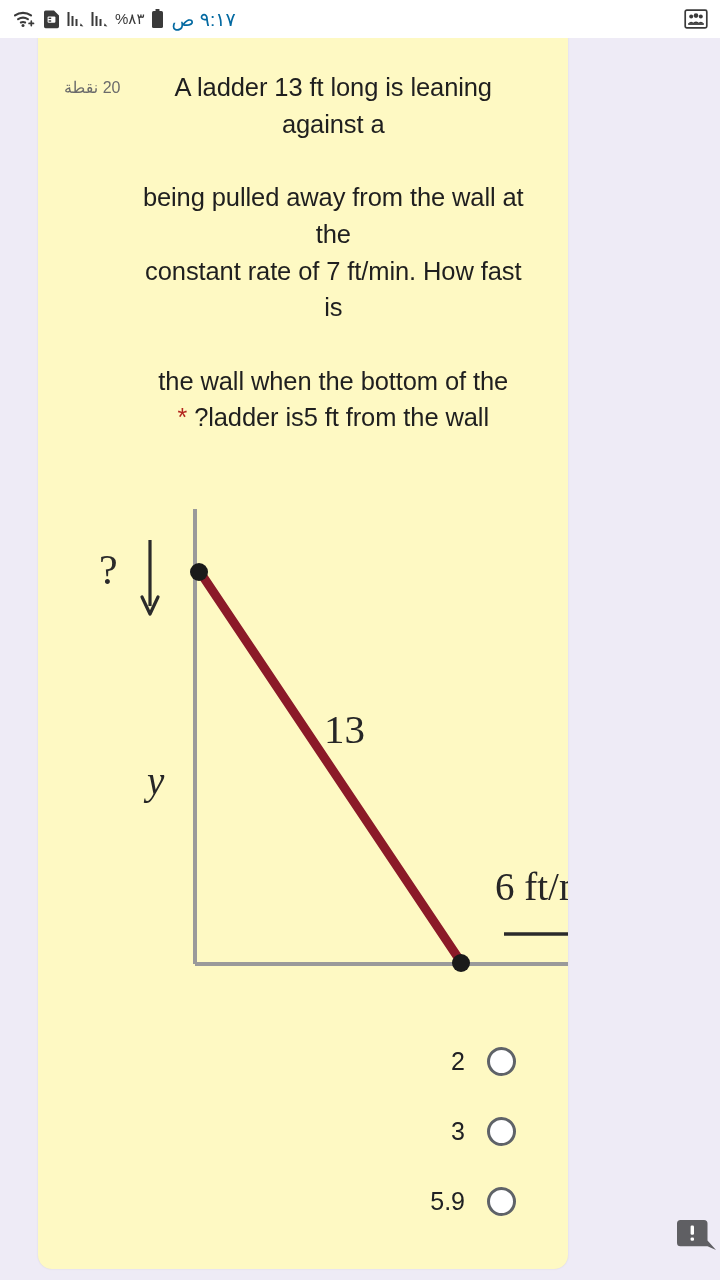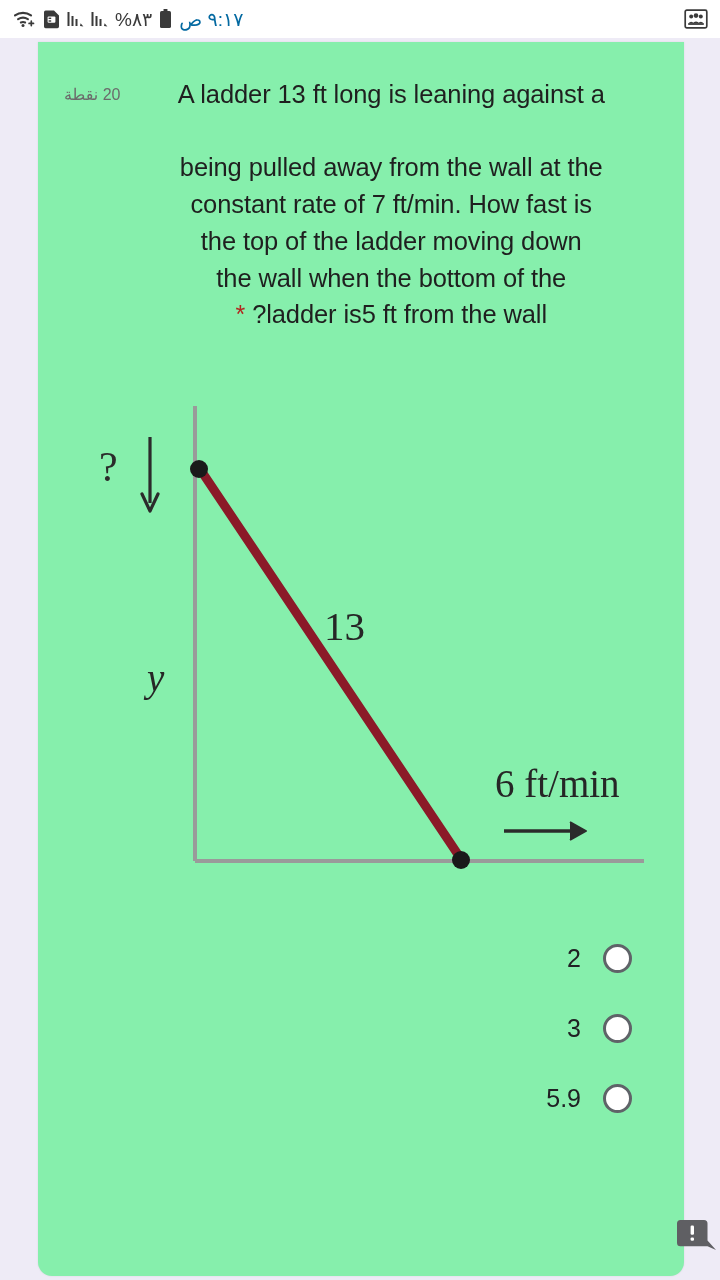--- a/index.html
+++ b/index.html
@@ -31,21 +31,21 @@
   #status-left {
     display: flex;
     align-items: center;
     gap: 7px;
     font-size: 19px;
     color: #3c3c3c;
     letter-spacing: .2px;
     direction: rtl;
   }
   #status-left .clock { font-size: 19px; color: #0369a1; white-space: nowrap; }
-  #status-left .batt-pct { font-size: 19px; color: #3a3a3a; }
+  #status-left .batt-pct { font-size: 15px; color: #3a3a3a; }
 
   .ic { display: inline-block; vertical-align: middle; line-height: 0; }
 
   #status-right {
     margin-left: auto;
     display: flex;
     align-items: center;
   }
 
   
@@ -54,25 +54,25 @@
     top: 38px; left: 0;
     width: 720px;
     height: 1242px;
     background: #eeebf6;
     z-index: 1;
   }
 
   
   #form-card {
     position: absolute;
-    top: 42px;
+    top: 35px;
     left: 38px;
-    width: 646px;
+    width: 530px;
     height: 1234px;
-    background: #86efac;
+    background: #fef9c3;
     border-radius: 0 0 14px 14px;
     box-shadow: 0 0 2px rgba(0,0,0,.10);
     z-index: 5;
     overflow: hidden;
   }
 
   
   #question-block {
     padding: 34px 36px 0 26px;
     direction: rtl;
@@ -231,21 +231,21 @@
 <div id="form-card">
 
   <div id="question-block">
     <div id="question-row">
       <div id="points-badge">20 نقطة</div>
       <div id="question-text">
         <span>A ladder 13 ft long is leaning against a</span><br>
         <br>
         <span>being pulled away from the wall at the</span><br>
         <span>constant rate of 7 ft/min. How fast is</span><br>
-        <span>the top of the ladder moving down</span><br>
+        <br>
         <span>the wall when the bottom of the</span><br>
         <span class="req-star">*</span>
         <span>?ladder is5 ft from the wall</span>
       </div>
     </div>
   </div>
 
   <div id="diagram-wrap">
     <svg id="diagram-svg" width="600" height="500" viewBox="0 0 600 500">
 

